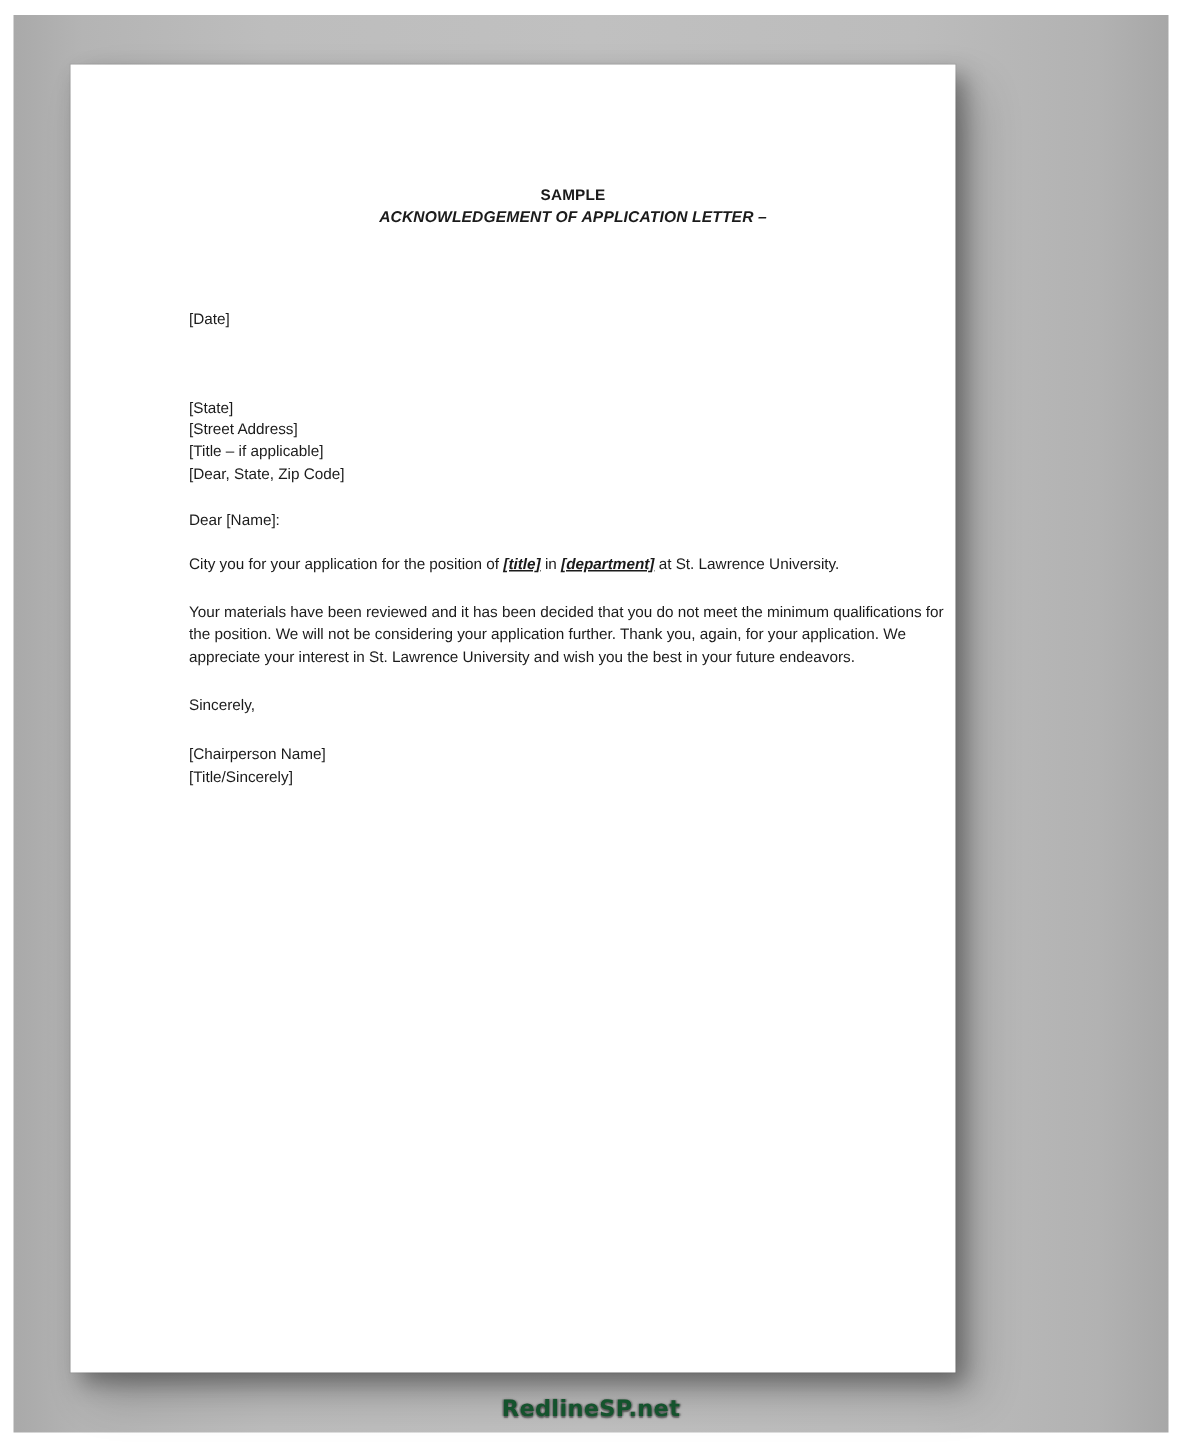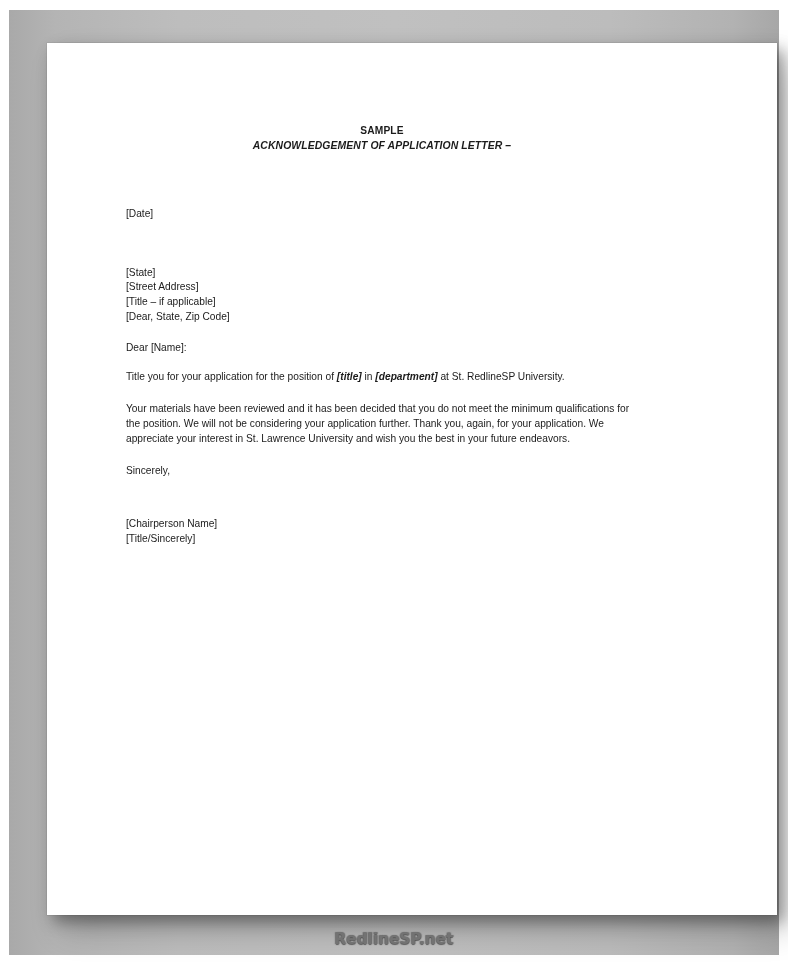--- a/index.html
+++ b/index.html
@@ -37,28 +37,27 @@
         #bcbcbc 78%,
         #b2b2b2 94%,
         #a7a7a7 100%);
   }
 
   
   .sheet {
     position: absolute;
     left: 47px;
     top: 43px;
-    width: 694px;
+    width: 590px;
     height: 872px;
     background: #ffffff;
     box-shadow:
       6px 7px 14px rgba(0,0,0,0.34),
       14px 16px 30px rgba(0,0,0,0.20),
       0 0 0 0.5px rgba(120,120,120,0.35);
-    padding-left: 36px;
   }
 
   
   .doc {
     position: absolute;
     left: 79px;
     top: 0;
     width: 512px;
     color: #1b1b1b;
     font-size: 10.2px;
@@ -104,49 +103,50 @@
   .para-body {
     margin-top: 17px;
     line-height: 15.1px;
   }
 
   .closing {
     margin-top: 17px;
   }
 
   .signature-block {
-    margin-top: 39px;
+    margin-top: 19px;
   }
   .signature-block div {
     line-height: 14.7px;
   }
 
   .token {
     font-weight: bold;
     font-style: italic;
+    text-decoration: underline;
     text-underline-offset: 1px;
   }
 
   
   .watermark {
     position: absolute;
     left: 0;
     top: 922px;
     width: 788px;
     height: 33px;
     display: flex;
     align-items: center;
     justify-content: center;
     pointer-events: none;
   }
   .watermark-text {
     font-family: "DejaVu Sans", sans-serif;
     font-weight: bold;
     font-size: 15px;
-    color: #737373;
+    color: #14532d;
     letter-spacing: 0.2px;
     text-shadow:
       0 1px 1px rgba(80,80,80,0.85),
       1px 0 1px rgba(90,90,90,0.6),
       -1px 0 1px rgba(90,90,90,0.6);
   }
 </style>
 </head>
 <body>
 
@@ -167,21 +167,21 @@
 
       <div class="address-block">
         <div>[State]</div>
         <div>[Street Address]</div>
         <div>[Title – if applicable]</div>
         <div>[Dear, State, Zip Code]</div>
       </div>
 
       <div class="salutation">Dear [Name]:</div>
 
-      <div class="para-intro"><span>Title you for your application for the position of </span><span class="token">[title]</span><span> in </span><span class="token">[department]</span><span> at St. RedlineSP University.</span></div>
+      <div class="para-intro"><span>City you for your application for the position of </span><span class="token">[title]</span><span> in </span><span class="token">[department]</span><span> at St. Lawrence University.</span></div>
 
       <div class="para-body">Your materials have been reviewed and it has been decided that you do not meet the minimum qualifications for the position. We will not be considering your application further. Thank you, again, for your application. We appreciate your interest in St. Lawrence University and wish you the best in your future endeavors.</div>
 
       <div class="closing">Sincerely,</div>
 
       <div class="signature-block">
         <div>[Chairperson Name]</div>
         <div>[Title/Sincerely]</div>
       </div>
 

